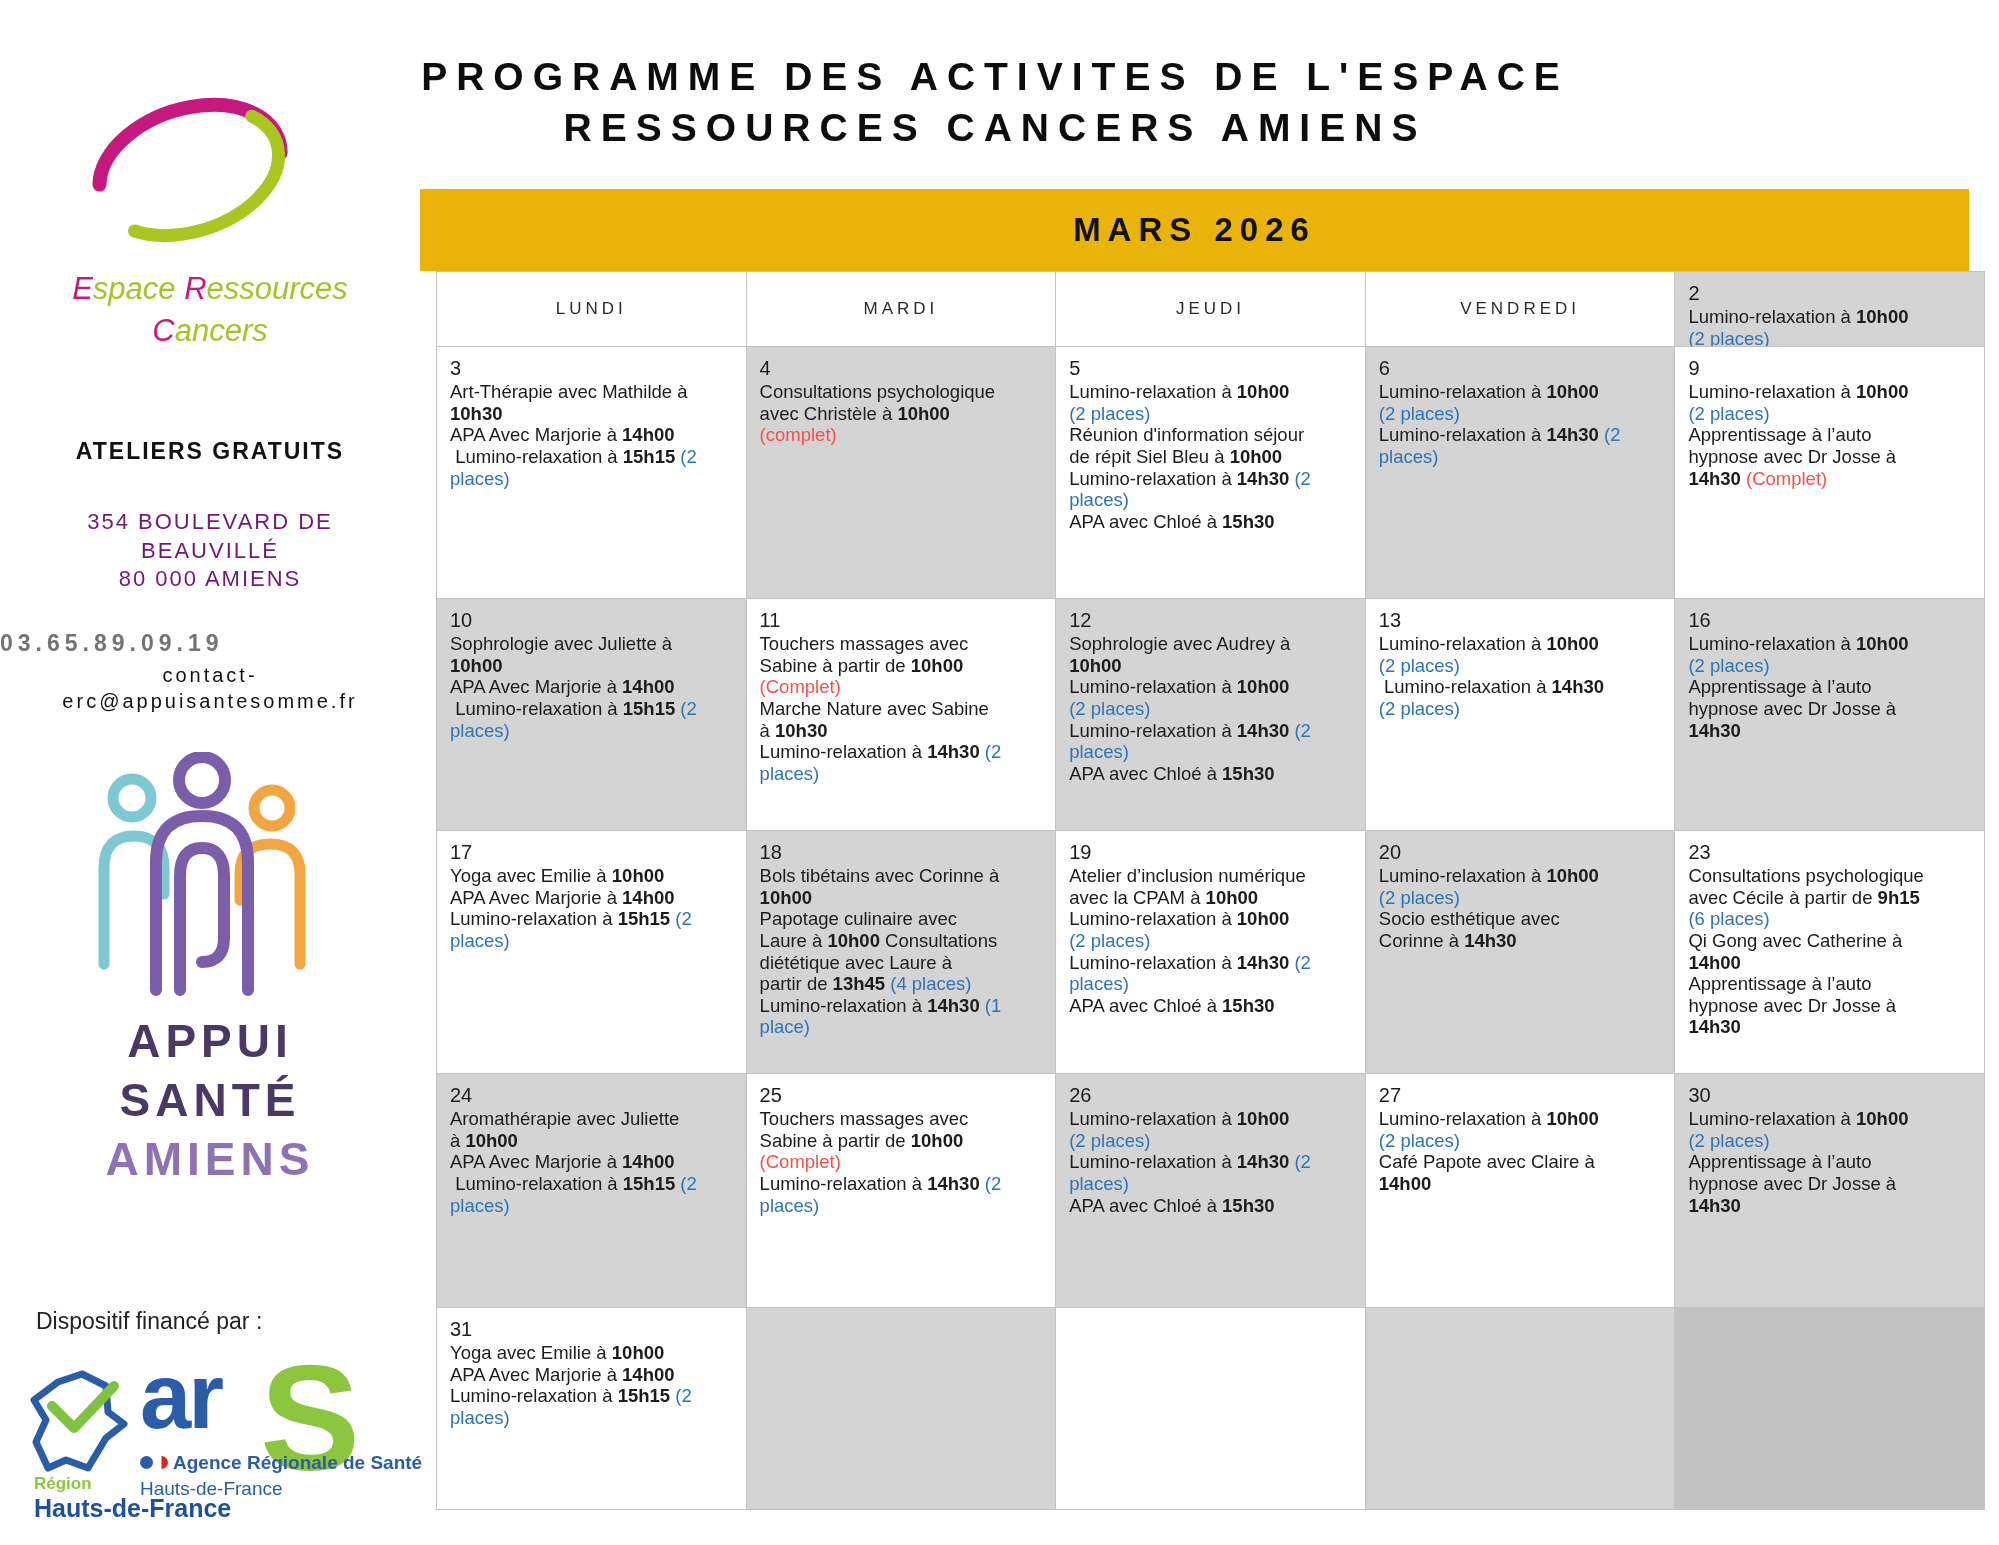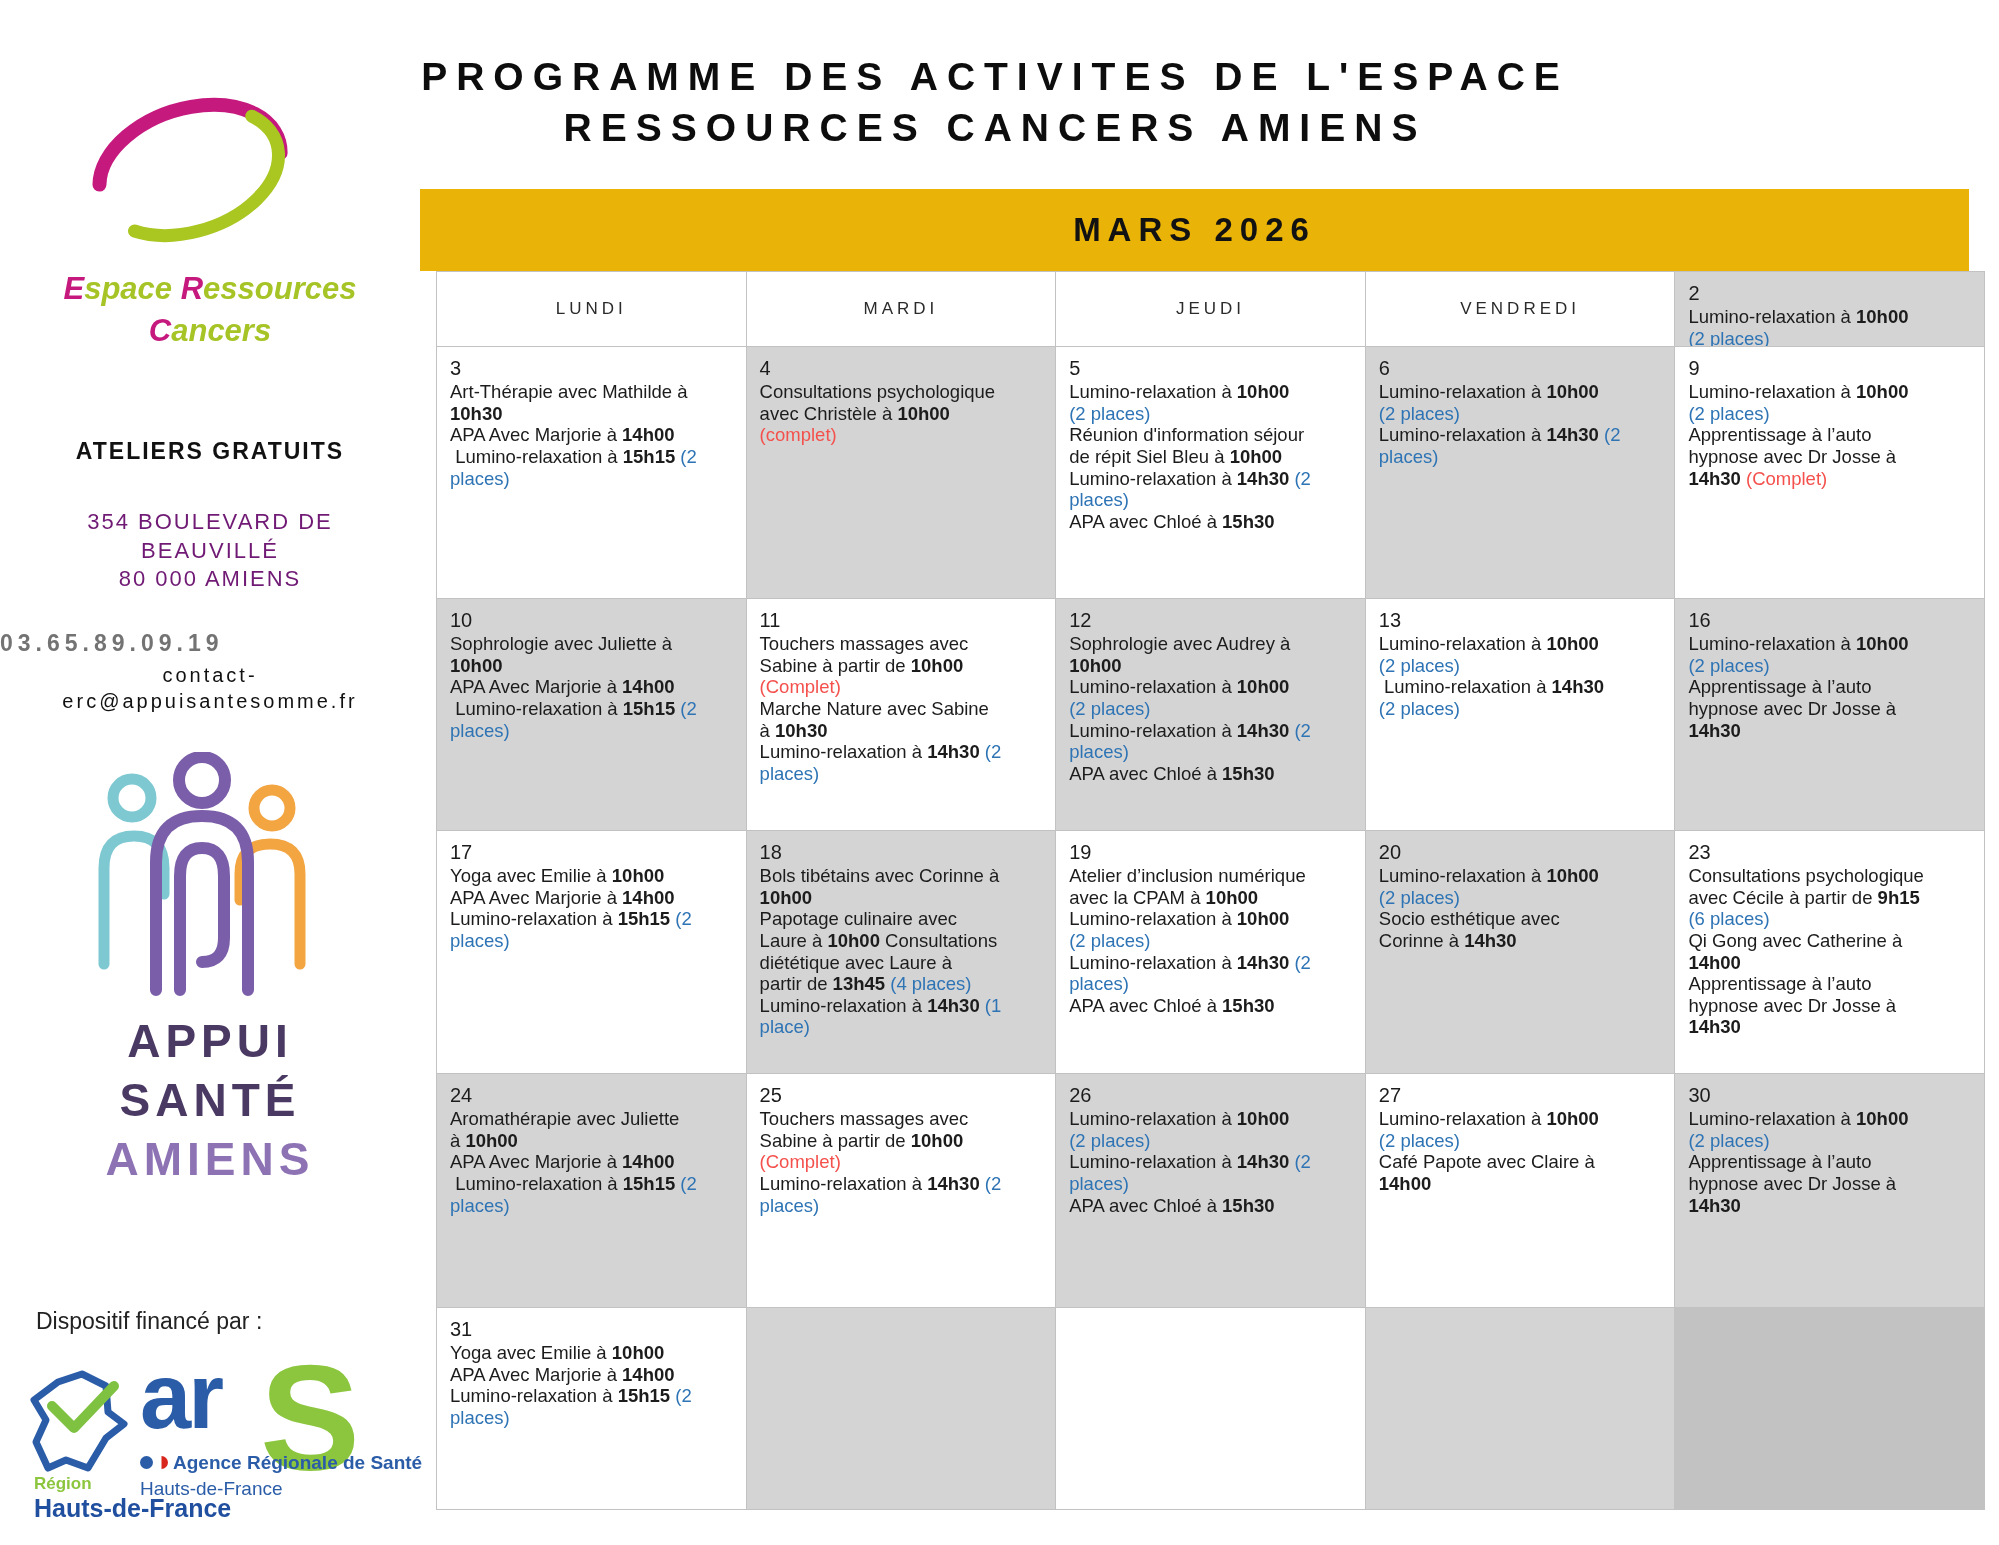--- a/index.html
+++ b/index.html
@@ -4,21 +4,21 @@
 <style>
   html,body{margin:0;padding:0;background:#ffffff;}
   *{box-sizing:border-box;}
   #page{position:relative;width:1999px;height:1545px;background:#ffffff;overflow:hidden;
         font-family:"Liberation Sans",sans-serif;color:#1c1c1c;}
 
   
   #sidebar{position:absolute;left:0;top:0;width:420px;height:1545px;}
   .swoosh{position:absolute;left:78px;top:80px;}
   .erc-name{position:absolute;left:0;top:268px;width:420px;text-align:center;
-            font-style:italic;font-weight:bold;font-size:31px;line-height:1.35;}
+            font-style:italic;font-weight:normal;font-size:31px;line-height:1.35;}
   .erc-name .cap{color:#c6197e;}
   .erc-name .rest{color:#a6c426;}
   .ateliers{position:absolute;left:0;top:437px;width:420px;text-align:center;
             font-weight:bold;font-size:23px;letter-spacing:2px;line-height:1.3;color:#111;}
   .address{position:absolute;left:0;top:508px;width:420px;text-align:center;
            font-size:22px;letter-spacing:2px;line-height:1.3;color:#701a75;}
   .phone{position:absolute;left:0;top:630px;width:420px;text-align:left;
          font-weight:bold;font-size:23px;letter-spacing:5px;color:#737373;}
   .email{position:absolute;left:0;top:662px;width:420px;text-align:center;
          font-weight:normal;font-size:20px;letter-spacing:3px;line-height:1.3;color:#111;}

